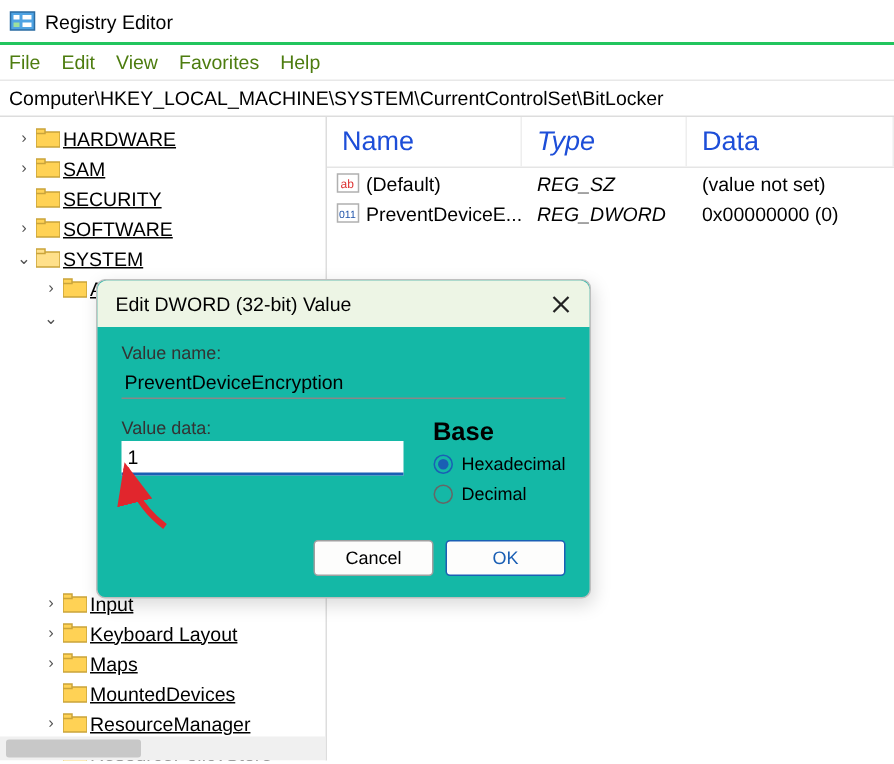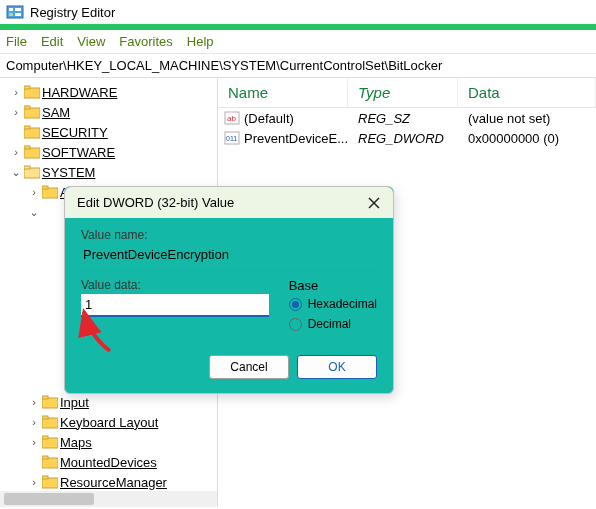--- a/index.html
+++ b/index.html
@@ -1,29 +1,29 @@
 <!DOCTYPE html>
 <html><head>
 <meta charset="utf-8">
 <style>
 * { box-sizing: border-box; font-family: 'Segoe UI', Tahoma, sans-serif; }
 body { margin: 0; background: #fff; width: 596px; height: 509px; overflow: hidden; font-size: 13px; color: #000; position: relative; }
-.titlebar { display: flex; align-items: center; height: 30px; padding: 0 6px; border-bottom: 6px solid #22c55e; }
+.titlebar { display: flex; align-items: center; height: 30px; padding: 0 6px; border-bottom: 2px solid #22c55e; }
 .app-icon { width: 18px; height: 18px; margin-right: 6px; }
 .app-title { font-size: 13px; }
 .menubar { display: flex; align-items: center; height: 24px; padding: 0 6px; gap: 14px; border-bottom: 1px solid #e8e8e8; }
 .menu-item { font-size: 13px; color: #4d7c0f; cursor: default; }
 .addressbar { padding: 4px 6px; font-size: 13px; border-bottom: 1px solid #ddd; }
 .content { display: flex; height: calc(509px - 30px - 24px - 26px); }
 .tree-pane { width: 218px; overflow: hidden; border-right: 1px solid #ddd; padding-top: 4px; position: relative; }
 .tree-scroll-x { position: absolute; bottom: 0; left: 0; right: 0; height: 16px; background: #f0f0f0; }
 .tree-scroll-thumb { position: absolute; left: 4px; top: 2px; width: 90px; height: 12px; background: #c8c8c8; border-radius: 2px; }
 .list-pane { flex: 1; }
 .list-header { display: flex; border-bottom: 1px solid #e5e5e5; }
-.list-header > div { padding: 6px 10px; font-size: 15px; color: #15803d; border-right: 1px solid #eee; }
+.list-header > div { padding: 6px 10px; font-size: 18px; color: #1d4ed8; border-right: 1px solid #eee; }
 .col-name { width: 130px; }
 .col-type { width: 110px; font-style: italic; }
 .col-data { flex: 1; }
 .list-row { display: flex; align-items: center; padding: 2px 0; }
 .list-row .col-name { display: flex; align-items: center; gap: 4px; padding-left: 6px; }
 .list-row .col-type, .list-row .col-data { padding-left: 10px; font-size: 13px; }
 .val-icon { width: 16px; height: 16px; flex-shrink: 0; }
 .tree ul { list-style: none; margin: 0; padding-left: 18px; }
 .tree > ul { padding-left: 10px; }
 .tree li { white-space: nowrap; }
@@ -36,21 +36,21 @@
 .dlg-title { display: flex; align-items: center; justify-content: space-between; padding: 8px 12px; background: #edf5e5; border-radius: 6px 6px 0 0; }
 .dlg-title span { font-size: 13px; }
 .close-x { width: 14px; height: 14px; cursor: pointer; }
 .dlg-body { padding: 10px 16px 14px; }
 .field-label { font-size: 12px; color: #333; margin-bottom: 2px; }
 .vn-input { width: 100%; border: none; border-bottom: 1px solid #888; background: transparent; font-size: 13px; padding: 3px 2px; margin-bottom: 12px; }
 .row2 { display: flex; gap: 20px; }
 .vd-col { flex: 1; }
 .vd-input { width: 100%; border: 1px solid #888; border-top: none; border-left: none; border-right: none; border-bottom: 2px solid #1a5fb4; background: #fff; font-size: 13px; padding: 3px 4px; outline: none; }
 .base-col { }
-.base-label { font-size: 13px; margin-bottom: 4px; }
+.base-label { font-size: 17px; margin-bottom: 4px; font-weight: bold; }
 .radio { display: flex; align-items: flex-end; gap: 6px; font-size: 12px; margin-bottom: 6px; }
 .r-outer { width: 13px; height: 13px; border: 1px solid #666; border-radius: 50%; display: flex; align-items: center; justify-content: center; }
 .r-outer.sel { border-color: #1a5fb4; }
 .r-inner { width: 7px; height: 7px; background: #1a5fb4; border-radius: 50%; }
 .dlg-buttons { display: flex; justify-content: flex-end; gap: 8px; margin-top: 18px; }
 .btn { width: 80px; height: 24px; border: 1px solid #a0a0a0; background: #fdfdfc; border-radius: 3px; font-size: 12px; cursor: pointer; }
 .btn.primary { border-color: #1a5fb4; color: #1a5fb4; }
 .arrow-annot { position: absolute; left: 70px; top: 306px; pointer-events: none; }
 </style>
 </head>

